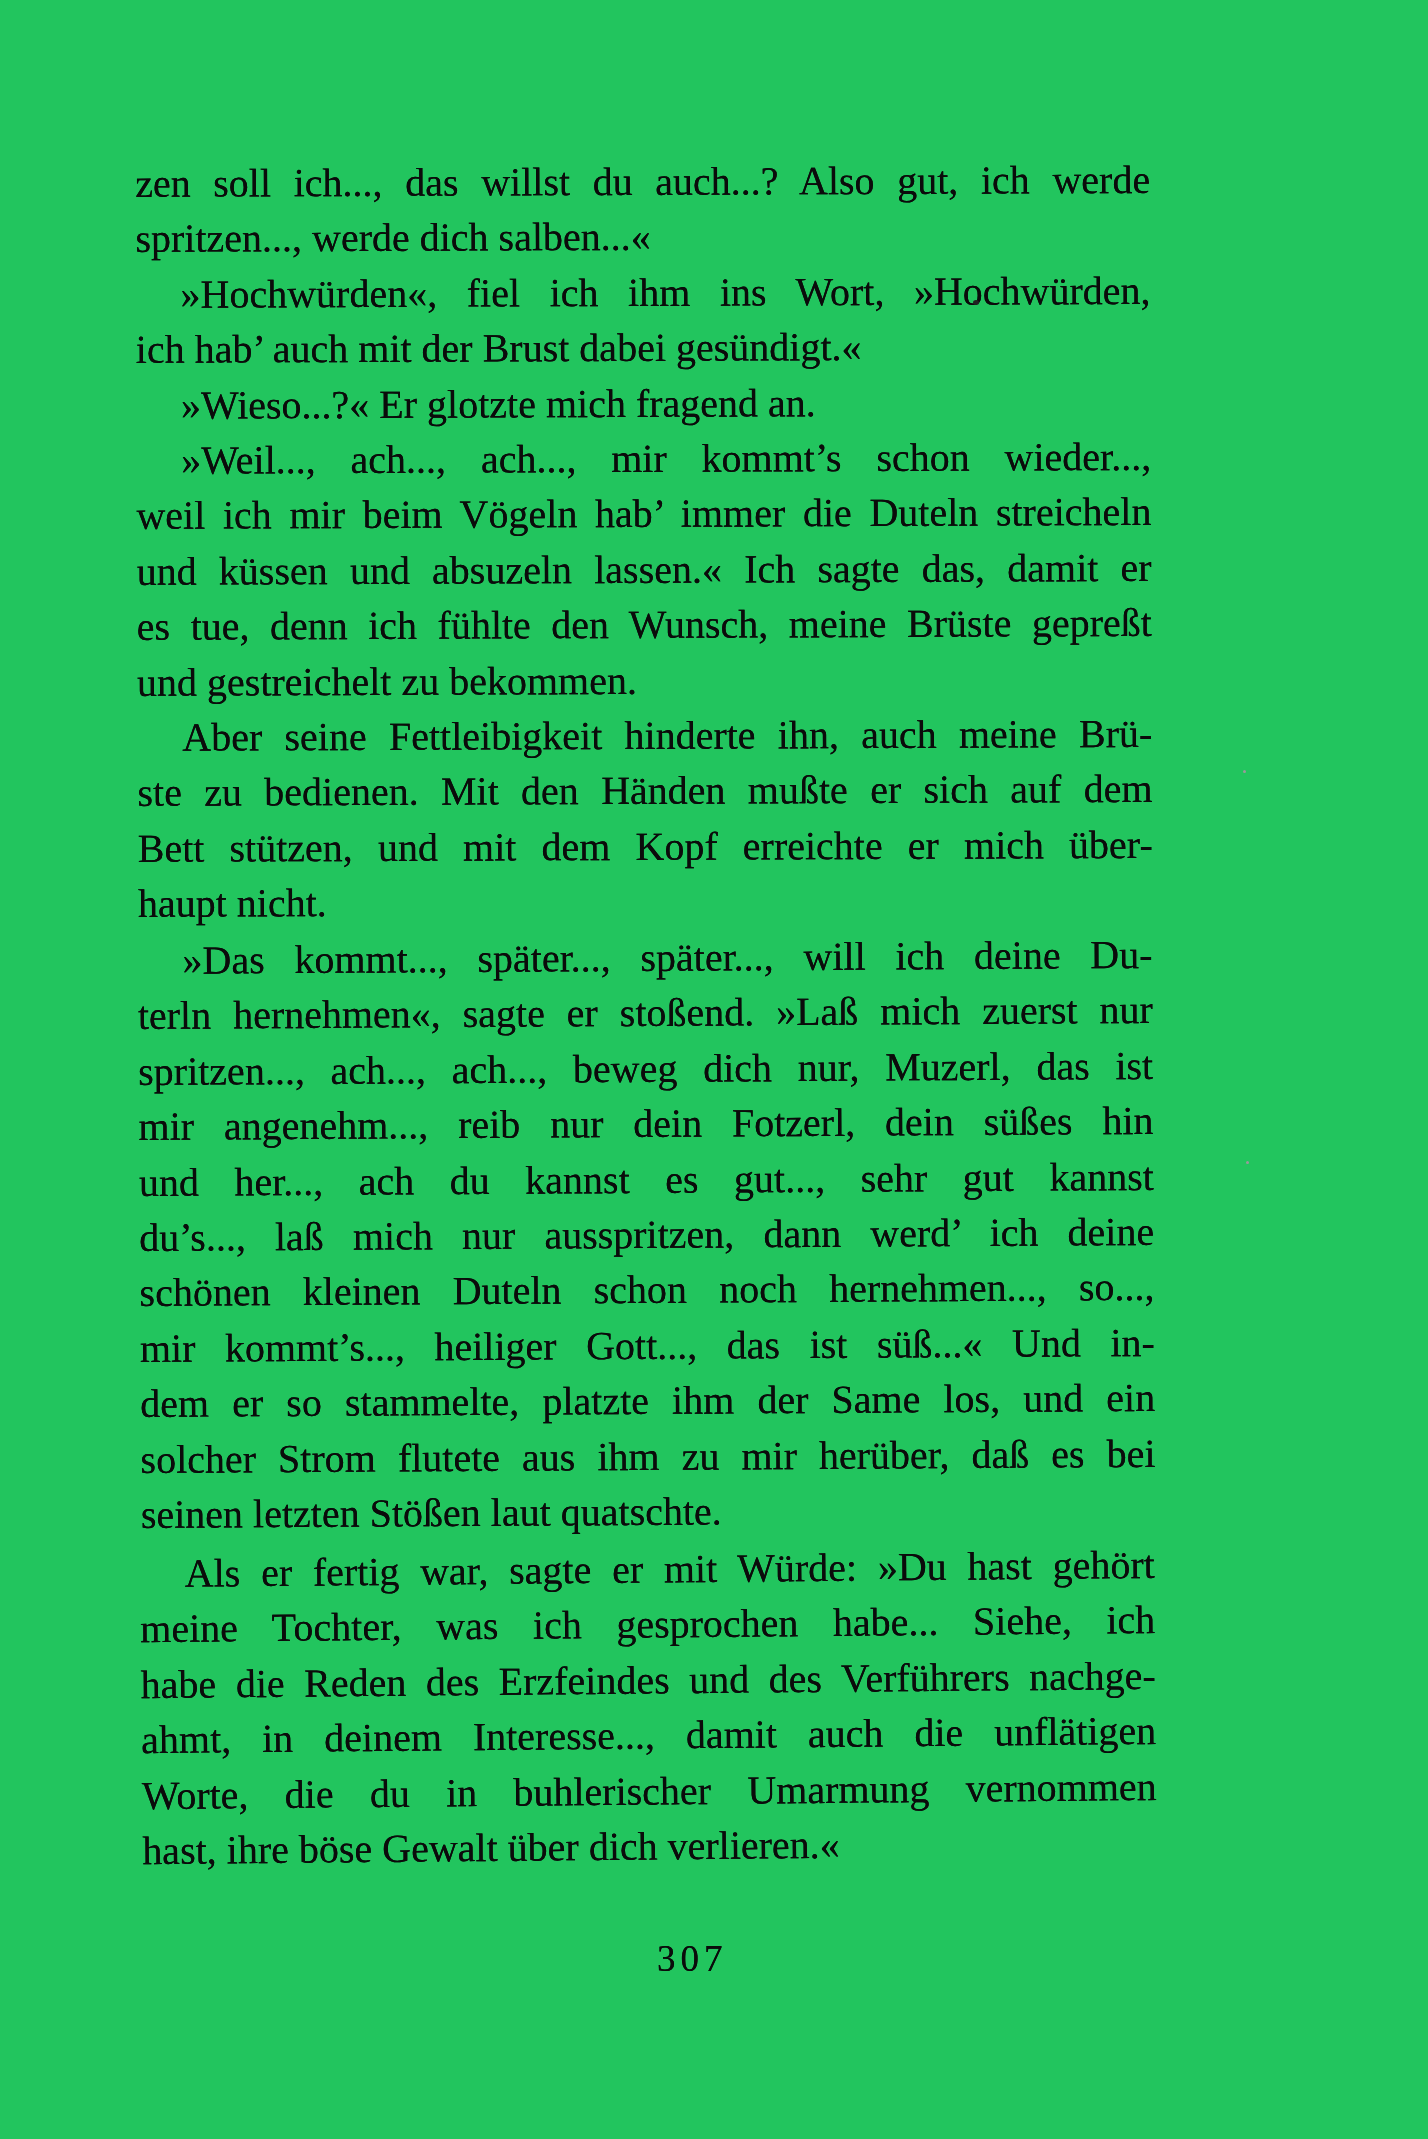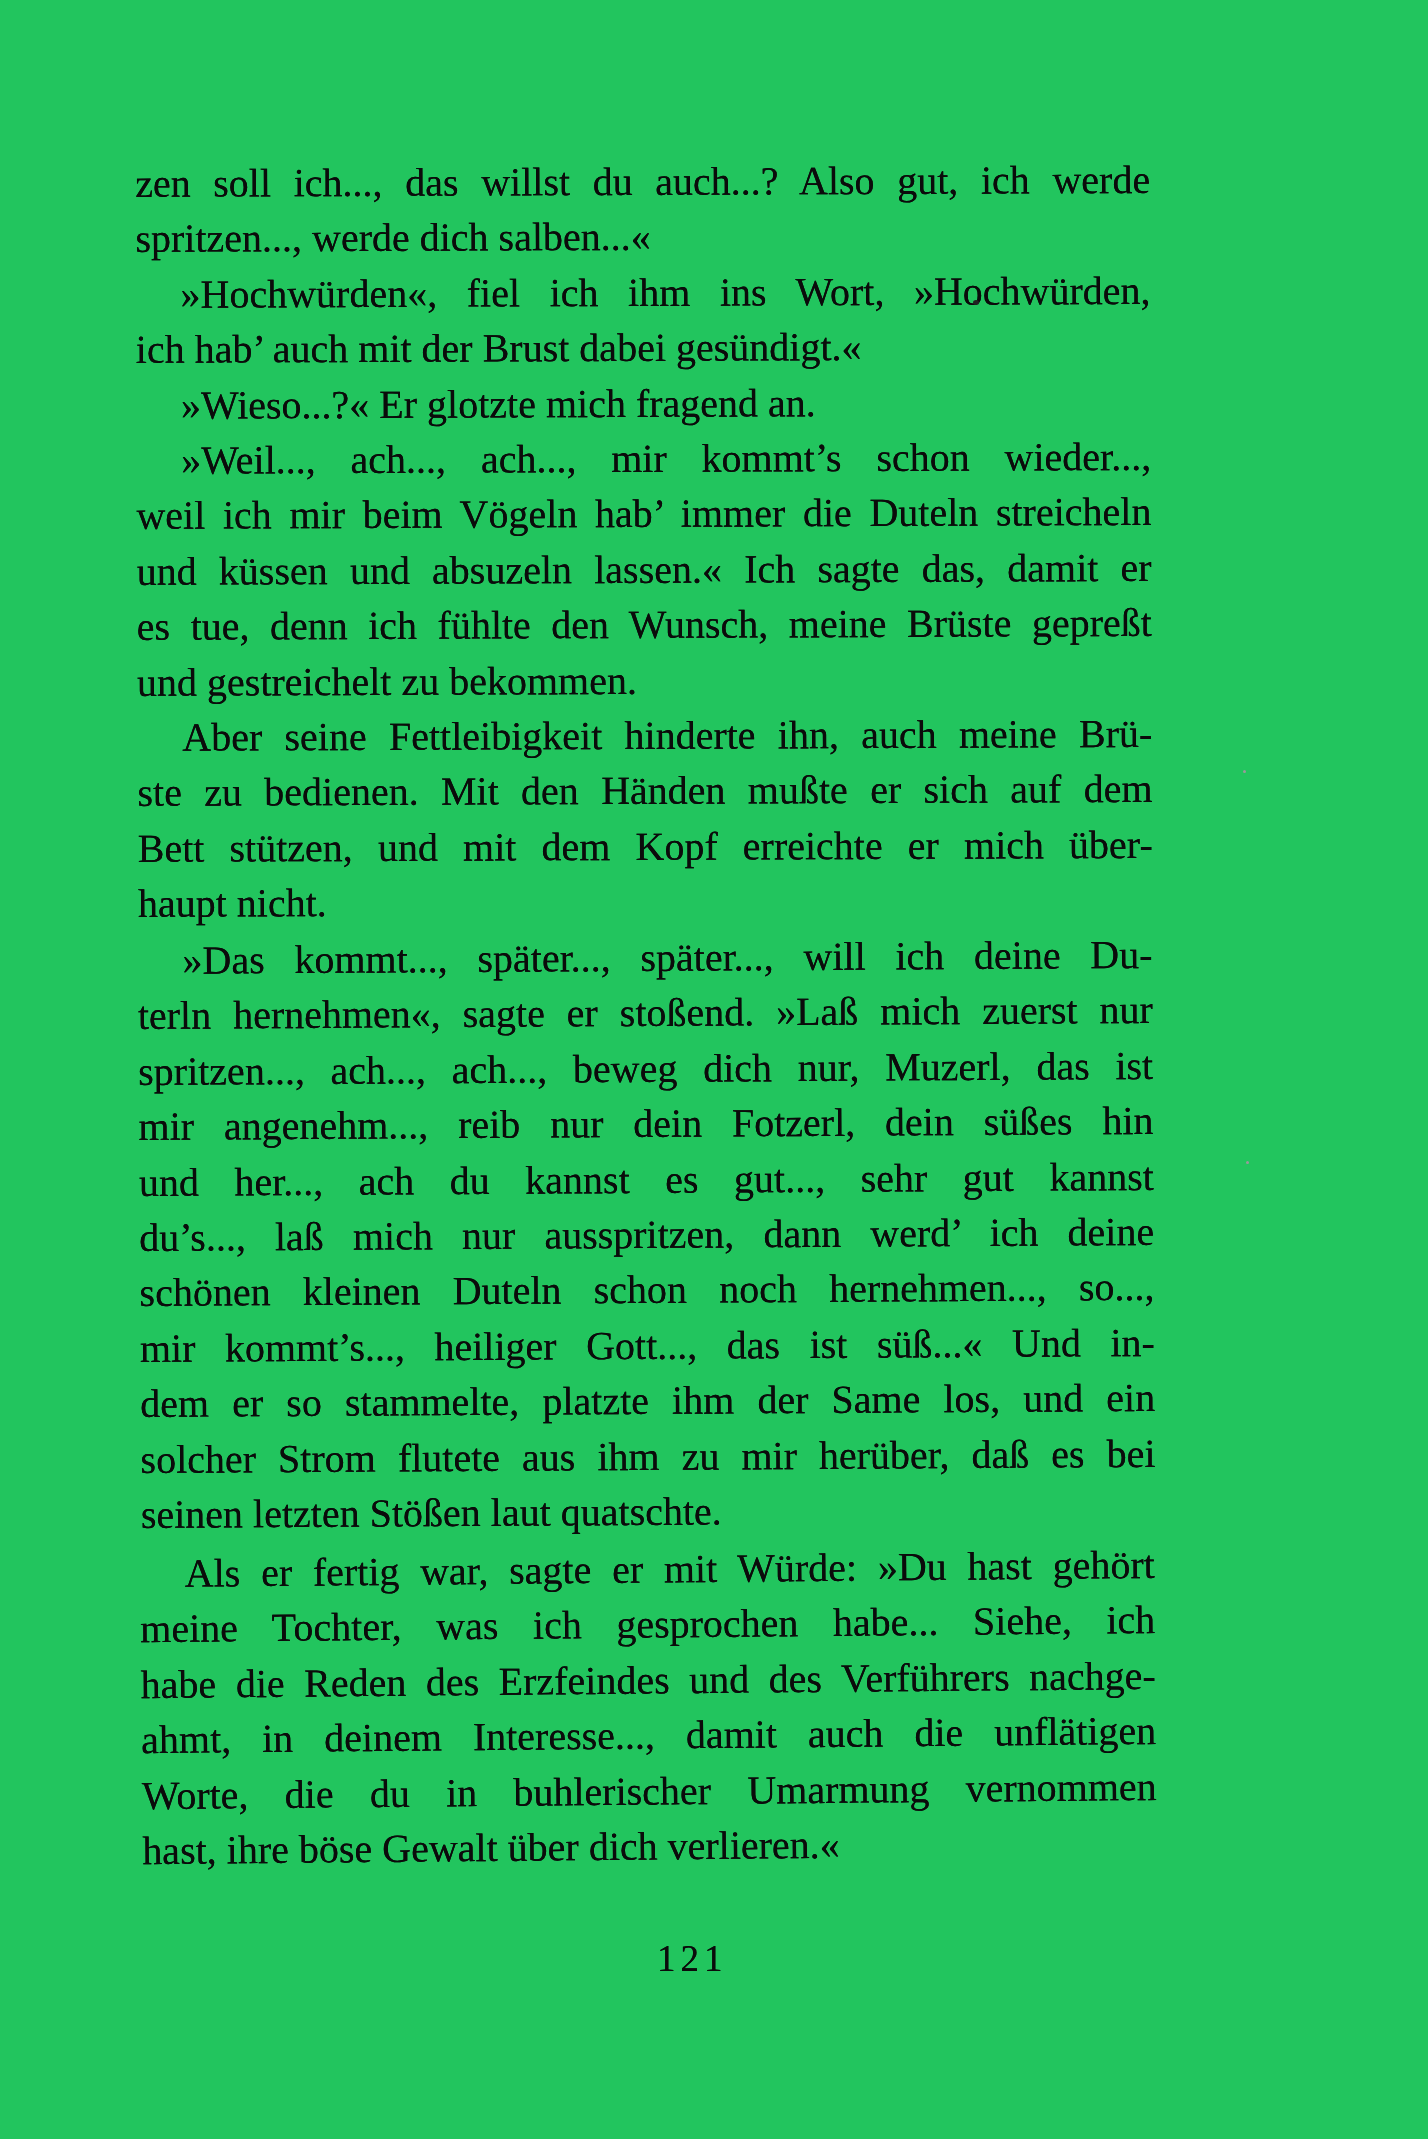--- a/index.html
+++ b/index.html
@@ -101,17 +101,17 @@
       </div>
       <div class="para">
         <div class="line indent">Als er fertig war, sagte er mit Würde: »Du hast gehört</div>
         <div class="line">meine Tochter, was ich gesprochen habe... Siehe, ich</div>
         <div class="line">habe die Reden des Erzfeindes und des Verführers nachge-</div>
         <div class="line">ahmt, in deinem Interesse..., damit auch die unflätigen</div>
         <div class="line">Worte, die du in buhlerischer Umarmung vernommen</div>
         <div class="line last">hast, ihre böse Gewalt über dich verlieren.«</div>
       </div>
     </main>
-  <div class="page-number">121</div>
+  <div class="page-number">307</div>
   <div class="speck s1"></div>
   <div class="speck s2"></div>
   <div class="speck s3"></div>
 </div>
 
 </body></html>

